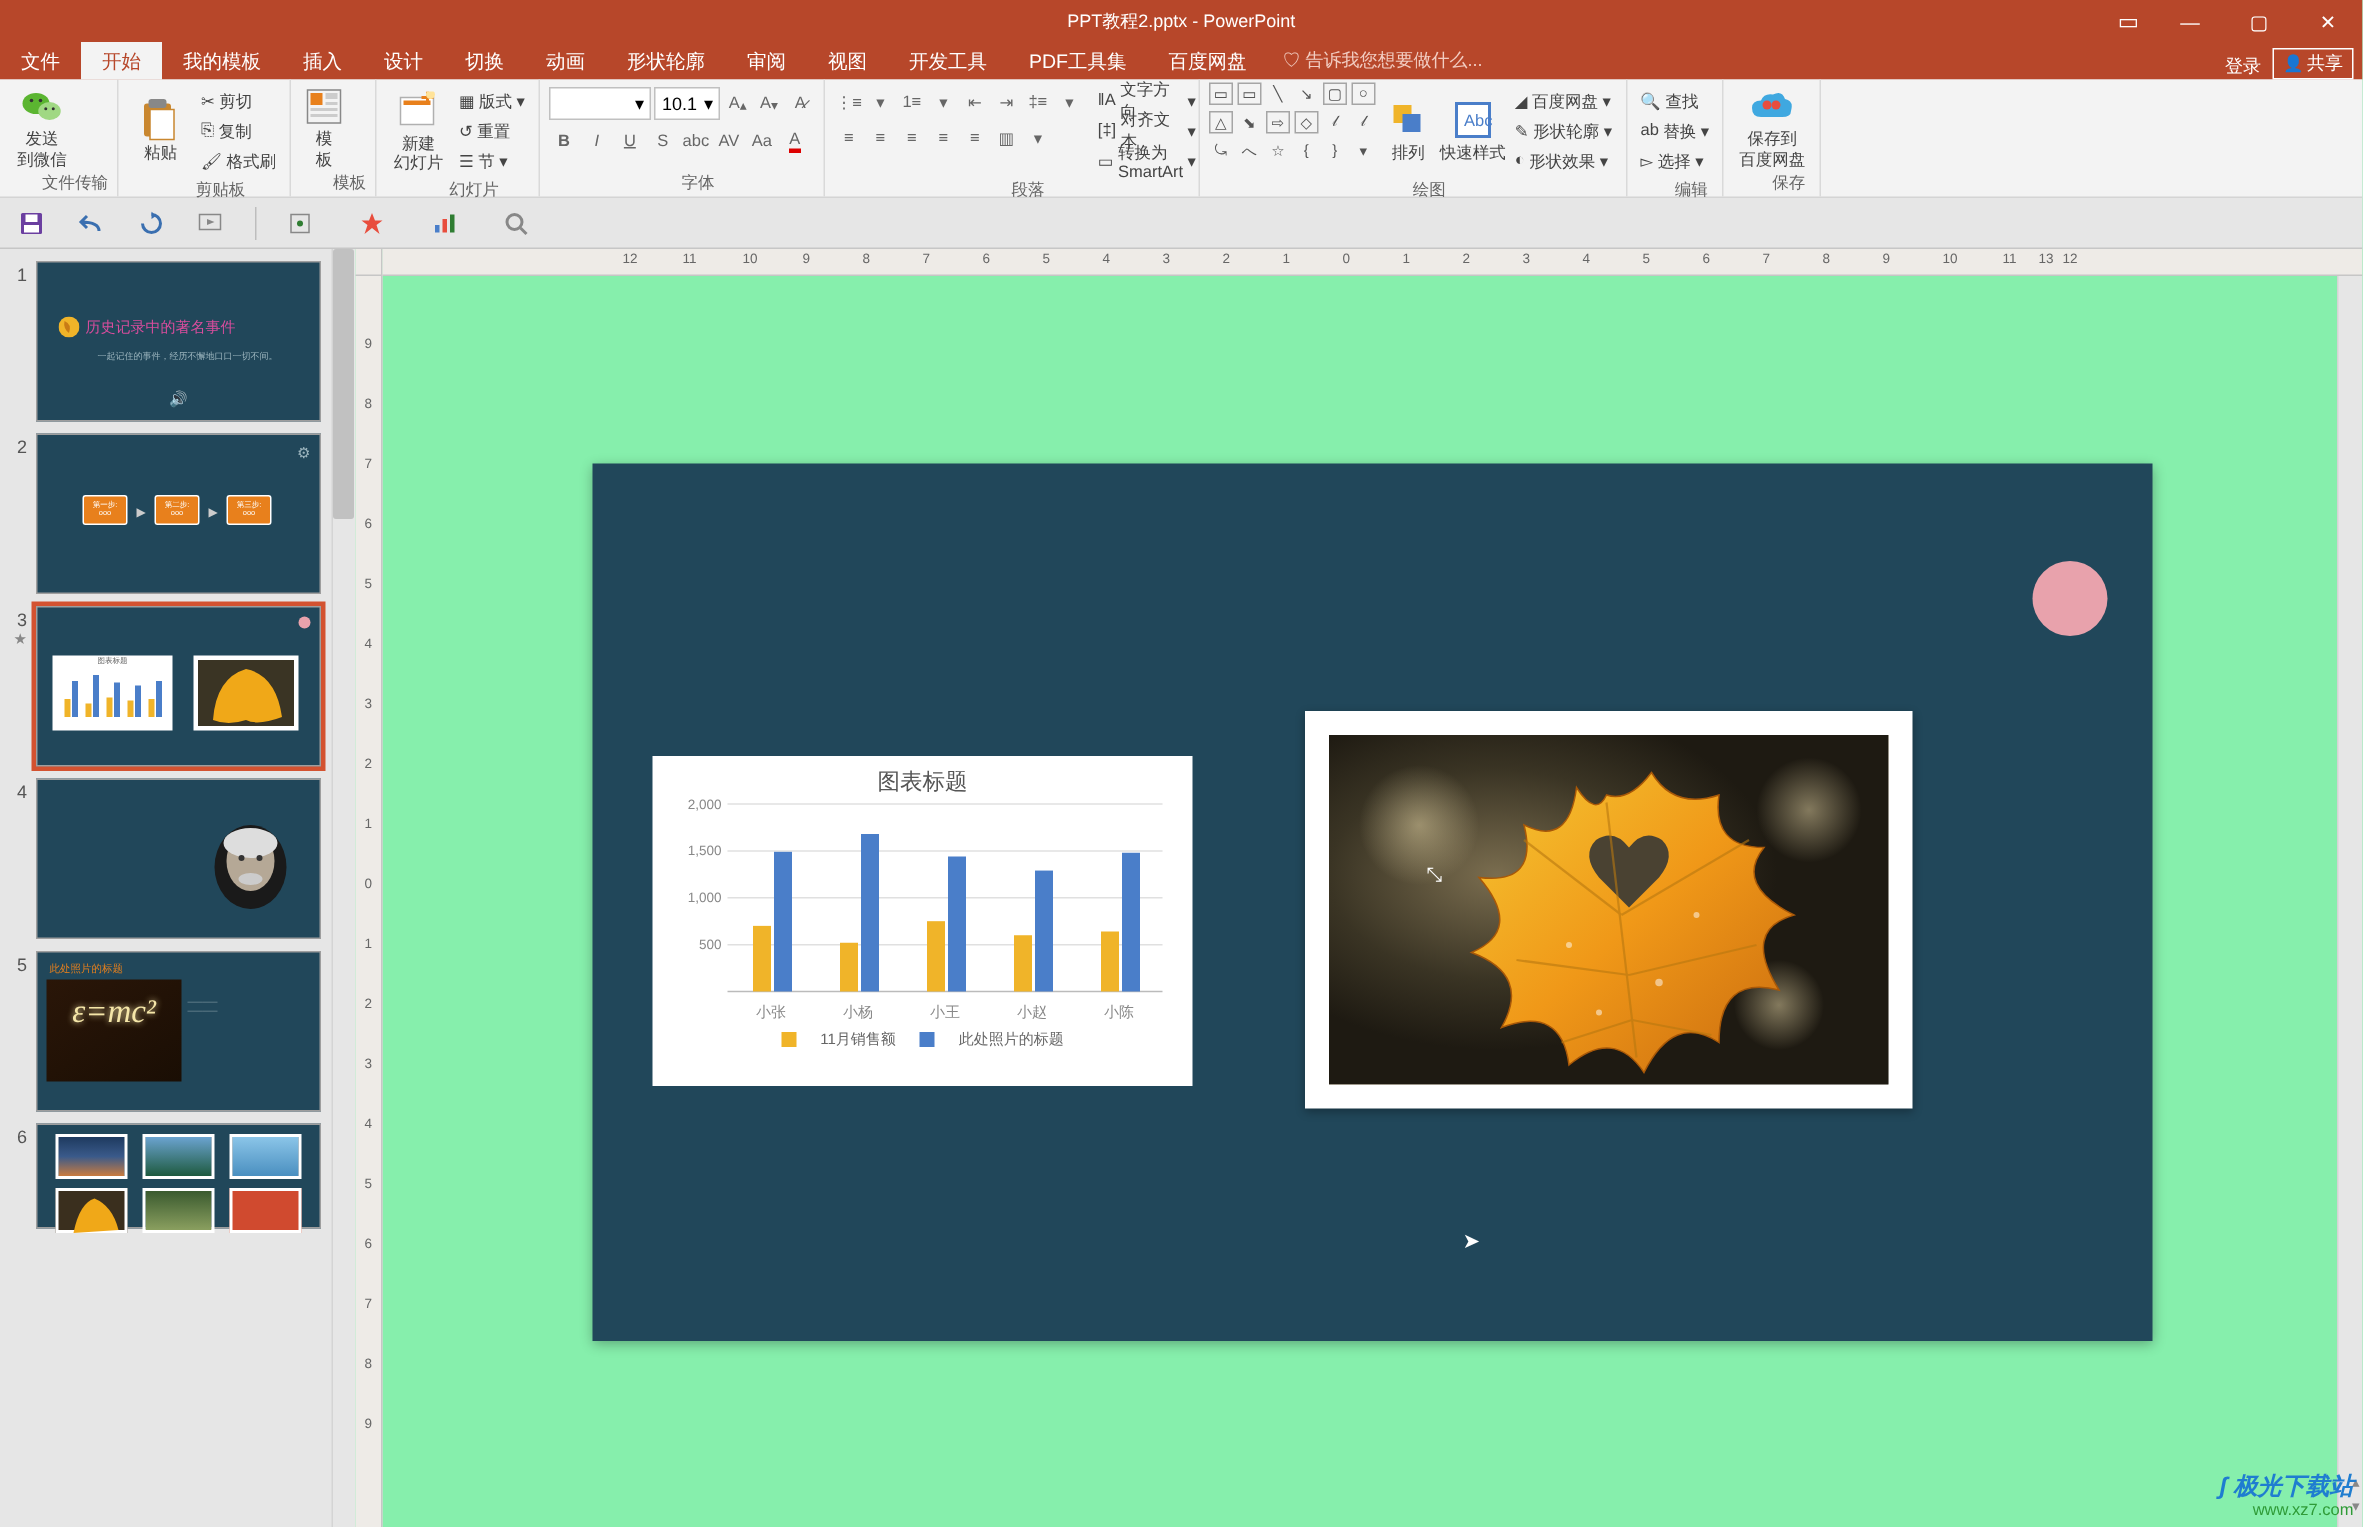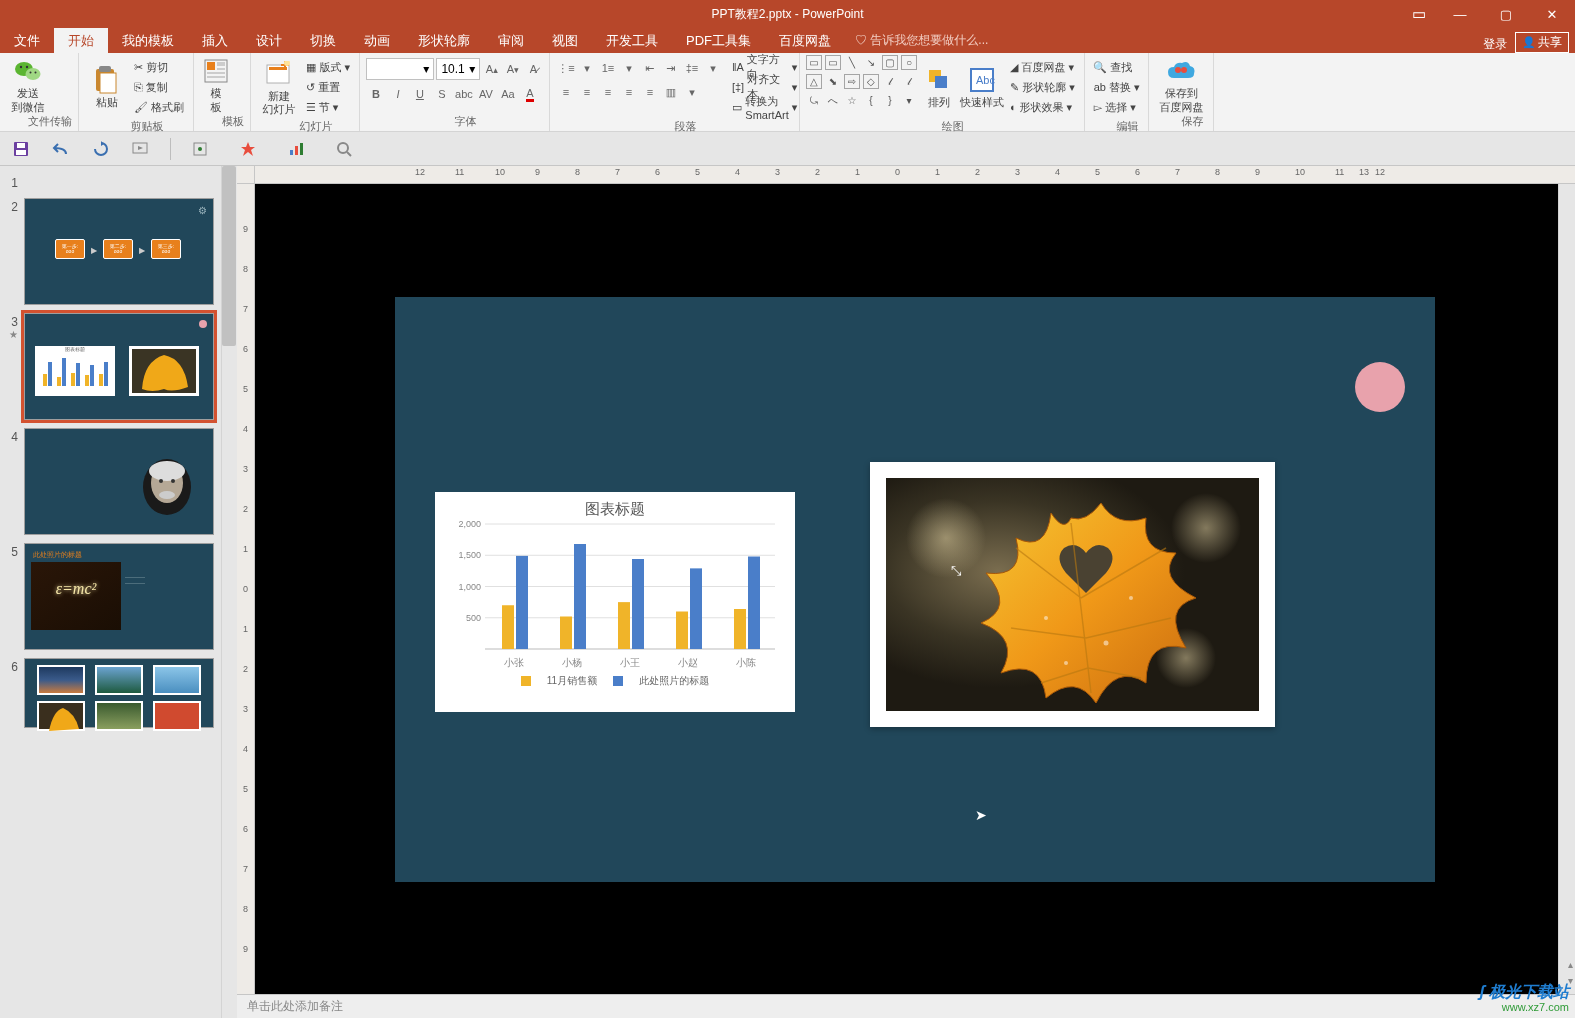--- a/index.html
+++ b/index.html
@@ -59,21 +59,21 @@
 .thumbs { width: 237px; background: #e6e6e6; overflow-y: auto; position: relative; }
 .thumbs-scroll { position:absolute; right:0; top:0; width:16px; height:100%; background:#e6e6e6; border-left:1px solid #d4d4d4;}
 .thumbs-thumb{ position:absolute; right:1px; top:0; width:14px; height:180px; background:#c1c1c1; border-radius:2px;}
 .thumb-row { display: flex; padding: 8px 8px 0 4px; }
 .thumb-num { width: 14px; font-size: 12px; color: #555; text-align: right; padding-top: 2px; }
 .thumb-star { font-size:10px; color:#888; }
 .thumb-slide { margin-left: 6px; width: 190px; height: 107px; background: #21475a; border: 1px solid #9e9e9e; position: relative; cursor: pointer; }
 .thumb-slide.selected { outline: 3px solid #d35230; }
 
 
-.canvas-wrap { flex: 1; display: flex; flex-direction: column; background: #000000; position: relative;}
+.canvas-wrap { flex: 1; display: flex; flex-direction: column; background: #86efac; position: relative;}
 .ruler-h { height: 18px; background: #eeebe7; border-bottom: 1px solid #c6c6c6; margin-left:18px; position:relative; overflow:hidden;}
 .ruler-corner { position:absolute; left:0; top:0; width:18px; height:18px; background:#eeebe7; border-right:1px solid #c6c6c6; border-bottom:1px solid #c6c6c6;}
 .canvas-body { flex: 1; display: flex; }
 .ruler-v { width: 18px; background: #eeebe7; border-right: 1px solid #c6c6c6; position:relative; overflow:hidden;}
 .slide-area { flex: 1; display: flex; align-items: center; justify-content: center; position: relative; }
 .slide-scroll-v { position:absolute; right:0; top:0; width:17px; height:100%; background:#e6e6e6; border-left:1px solid #d4d4d4;}
 .slide { width: 1040px; height: 585px; background: #21475a; box-shadow: 0 2px 8px rgba(0,0,0,.3); position: relative; }
 
 
 .pink-circle { position: absolute; right: 30px; top: 65px; width: 50px; height: 50px; border-radius: 50%; background: #e8a2ac; }
@@ -459,20 +459,31 @@
       </div>
   </div>
 </div>
 
 <div class="main">
 
   <div class="thumbs">
 
     <div class="thumb-row">
       <div class="thumb-num">1</div>
+      <div class="thumb-slide">
+        <div class="t1-title">
+          <svg width="14" height="14" viewBox="0 0 14 14">
+              <circle cx="7" cy="7" r="7" fill="#f0b429"></circle>
+              <path d="M4 3 Q9 5 7 11 Q3 8 4 3" fill="#c97b15"></path>
+            </svg>
+          <span>历史记录中的著名事件</span>
+        </div>
+        <div class="t1-sub">一起记住的事件，经历不懈地口口一切不间。</div>
+        <div class="t1-audio">🔊</div>
+      </div>
     </div>
 
     <div class="thumb-row">
       <div class="thumb-num">2</div>
       <div class="thumb-slide">
         <div style="position:absolute; right:6px; top:6px; color:#9bb4bd; font-size:10px;">⚙</div>
         <div class="t2-box" style="left:30px; top:40px;">
             <div>第一步:</div>
             <div>ooo</div>
           </div>
@@ -534,21 +545,21 @@
             <ellipse cx="26" cy="38" rx="8" ry="4" fill="#ccc"></ellipse>
           </svg>
       </div>
     </div>
 
     <div class="thumb-row">
       <div class="thumb-num">5</div>
       <div class="thumb-slide">
         <div class="t5-title">此处照片的标题</div>
         <div class="t5-img">
-          <div style="color:#f5e6a8; font-family:cursive; font-size:16px; font-style:italic; text-align:center; padding-top:18px; text-shadow:0 0 4px #f5e6a8;">ε=mc²</div>
+          <div style="color:#f5e6a8; font-family:cursive; font-size:22px; font-style:italic; text-align:center; padding-top:8px; text-shadow:0 0 4px #f5e6a8;">ε=mc²</div>
         </div>
         <div class="t5-txt">————<br>————</div>
       </div>
     </div>
 
     <div class="thumb-row">
       <div class="thumb-num">6</div>
       <div class="thumb-slide" style="height:70px;">
         <div class="t6-cell" style="left:12px; top:6px; background:linear-gradient(#1e3a5f,#3a5a8a,#c97b3f);"></div>
         <div class="t6-cell" style="left:70px; top:6px; background:linear-gradient(#6ba3d0,#1e5a3f);"></div>
@@ -762,20 +773,19 @@
             </div>
           </div>
           <div style="position:absolute; left:580px; top:510px; color:#fff; font-size:14px;">➤</div>
         </div>
         <div class="slide-scroll-v">
           <div style="position:absolute; right:2px; bottom:24px; font-size:10px; color:#888;">▴</div>
           <div style="position:absolute; right:2px; bottom:8px; font-size:10px; color:#888;">▾</div>
         </div>
       </div>
     </div>
-    <div class="notes"><span>单击此处添加备注</span></div>
   </div>
 </div>
 
 <div class="watermark">
   <div class="l1"><span style="color:#1f7dd0;">ʃ</span> <span>极光下载站</span></div>
   <div class="l2">www.xz7.com</div>
 </div>
 
 </body></html>

